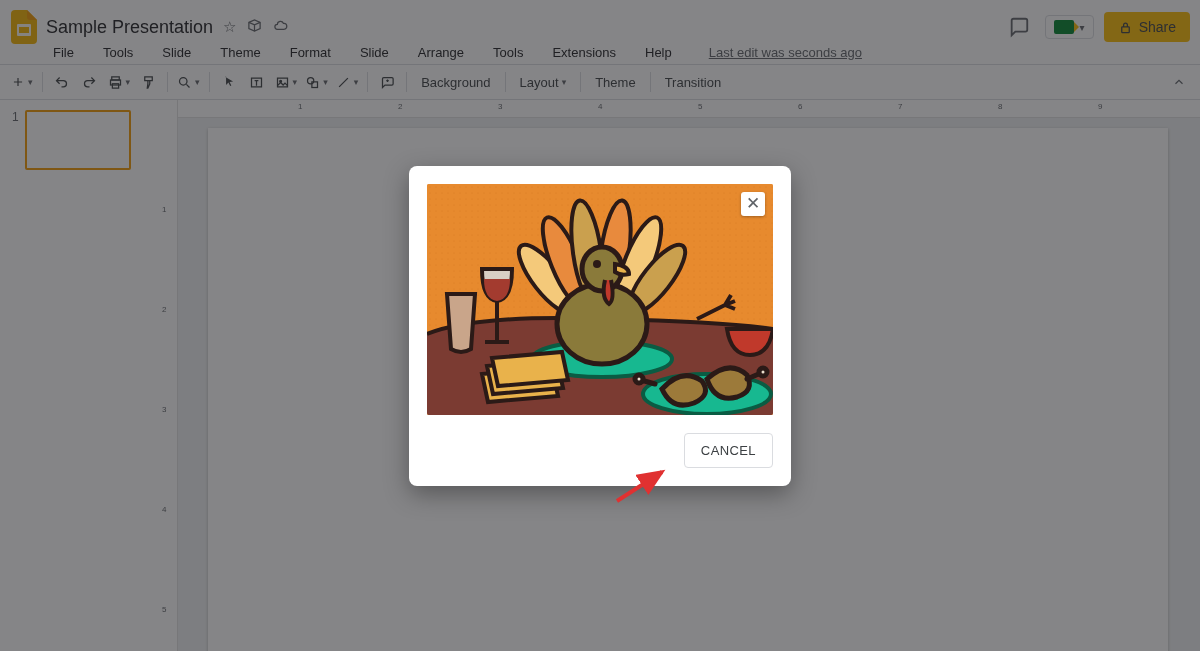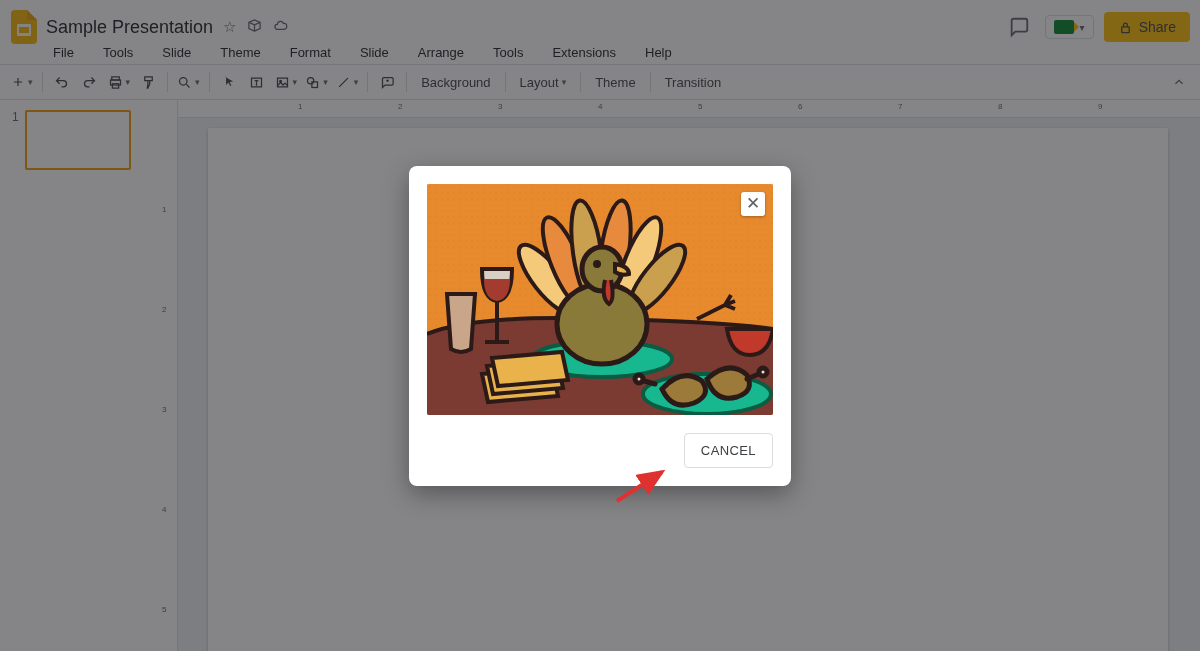--- a/index.html
+++ b/index.html
@@ -103,20 +103,21 @@
   <span>File</span>
   <span>Tools</span>
   <span>Slide</span>
   <span>Theme</span>
   <span>Format</span>
   <span>Slide</span>
   <span>Arrange</span>
   <span>Tools</span>
   <span>Extensions</span>
   <span>Help</span>
+  <span class="last-edit">Last edit was seconds ago</span>
 </div>
 
 <div class="toolbar">
   <div class="tbtn caret">
       <svg width="14" height="14" viewBox="0 0 24 24" stroke="#3c4043" stroke-width="2">
         <path d="M12 5v14M5 12h14"></path>
       </svg>
     </div>
   <div class="sep"></div>
   <div class="tbtn">

